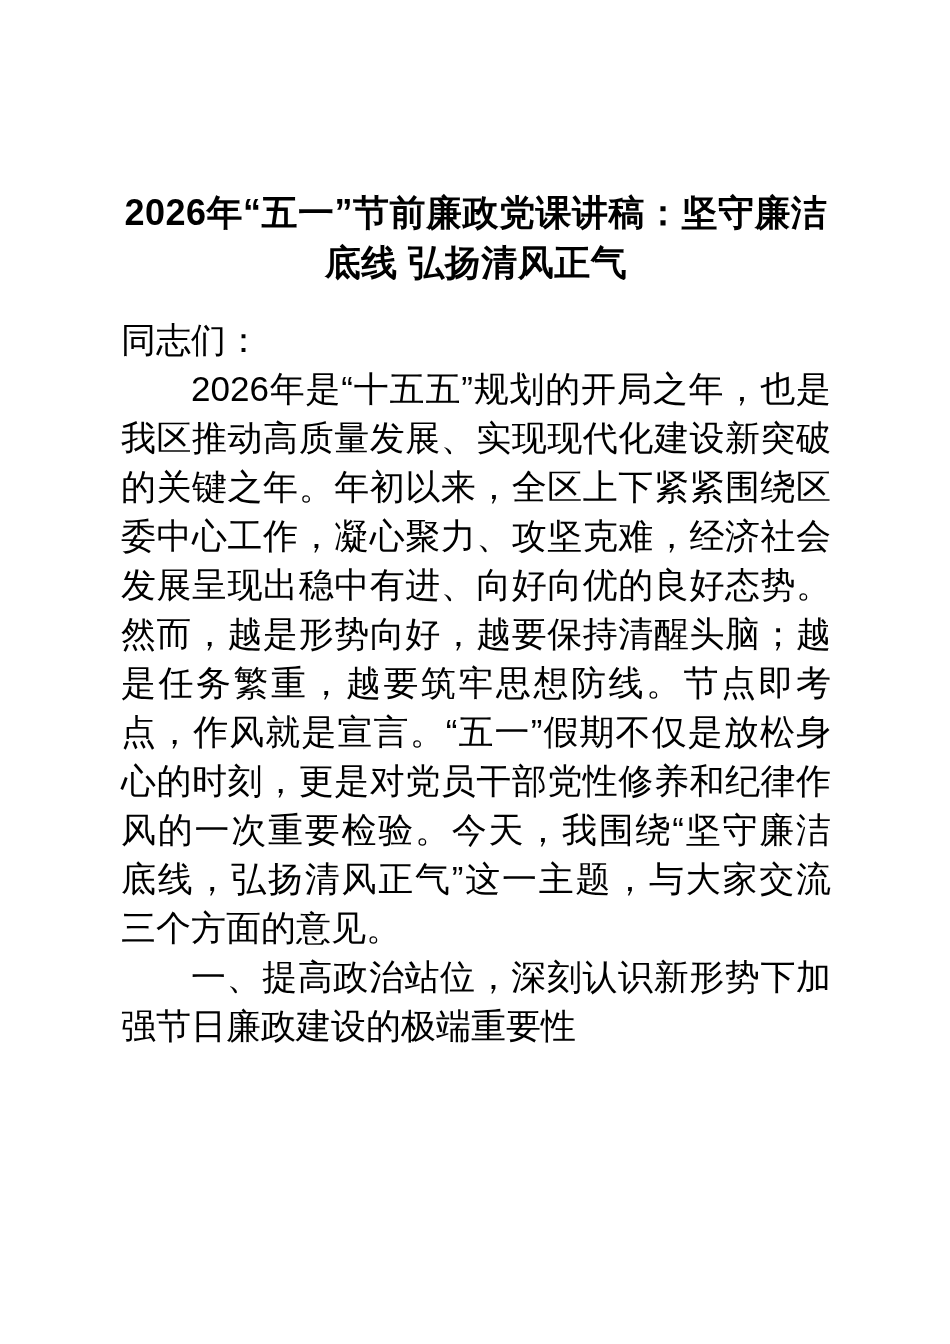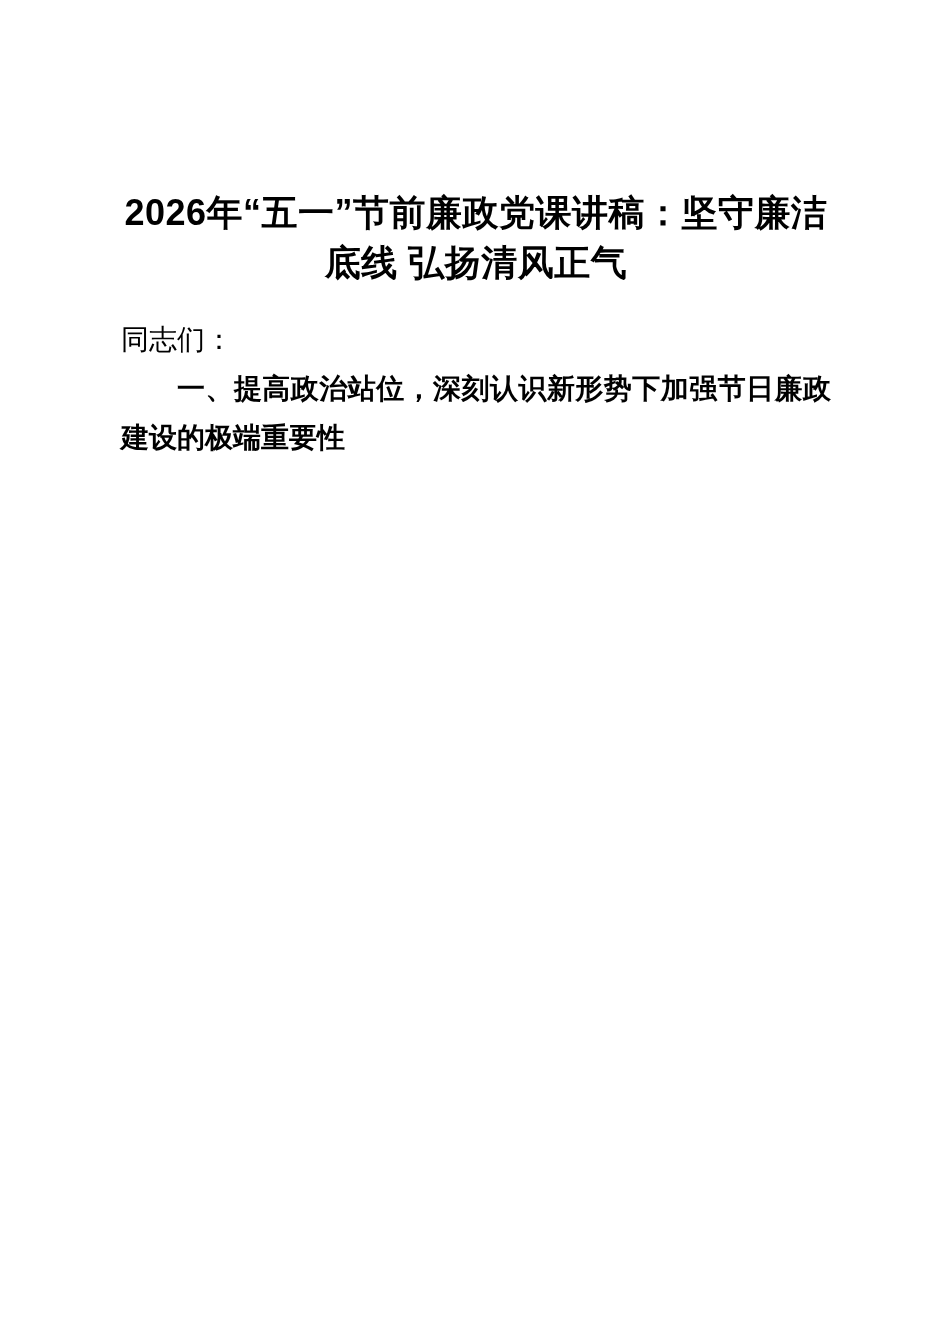--- a/index.html
+++ b/index.html
@@ -25,39 +25,40 @@
     line-height: 50px;
     font-weight: 700;
     text-align: center;
     letter-spacing: 0.5px;
   }
   .doc-body {
     margin-top: 27px;
   }
   .doc-body p {
     margin: 0;
-    font-size: 28px;
+    font-size: 35px;
     line-height: 49px;
     text-align: justify;
     text-justify: inter-ideograph;
     word-break: break-all;
   }
   .doc-body p.indent {
     text-indent: 2em;
   }
   .doc-body p.section-heading {
-    font-weight: 700;
+    font-weight: 400;
   }
 </style>
 </head>
 <body>
 
 <div class="page">
   <h1 class="doc-title">2026年“五一”节前廉政党课讲稿：坚守廉洁底线 弘扬清风正气</h1>
 
   <div class="doc-body">
     <p class="salutation">同志们：</p>
 
 
+    <p class="indent">2026年是“十五五”规划的开局之年，也是我区推动高质量发展、实现现代化建设新突破的关键之年。年初以来，全区上下紧紧围绕区委中心工作，凝心聚力、攻坚克难，经济社会发展呈现出稳中有进、向好向优的良好态势。然而，越是形势向好，越要保持清醒头脑；越是任务繁重，越要筑牢思想防线。节点即考点，作风就是宣言。“五一”假期不仅是放松身心的时刻，更是对党员干部党性修养和纪律作风的一次重要检验。今天，我围绕“坚守廉洁底线，弘扬清风正气”这一主题，与大家交流三个方面的意见。</p>
 
     <p class="indent section-heading">一、提高政治站位，深刻认识新形势下加强节日廉政建设的极端重要性</p>
   </div>
 </div>
 
 </body></html>

